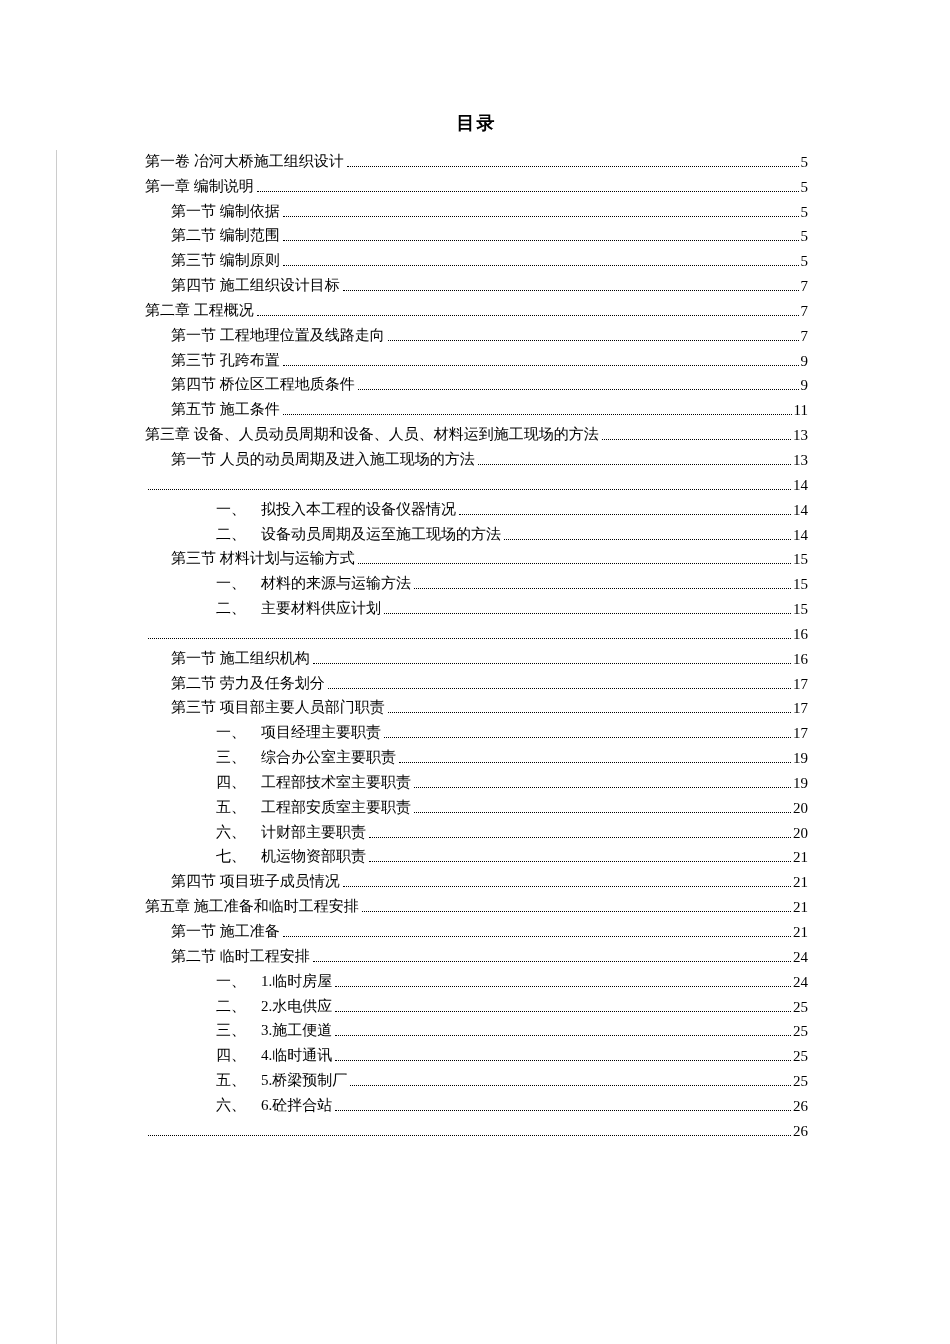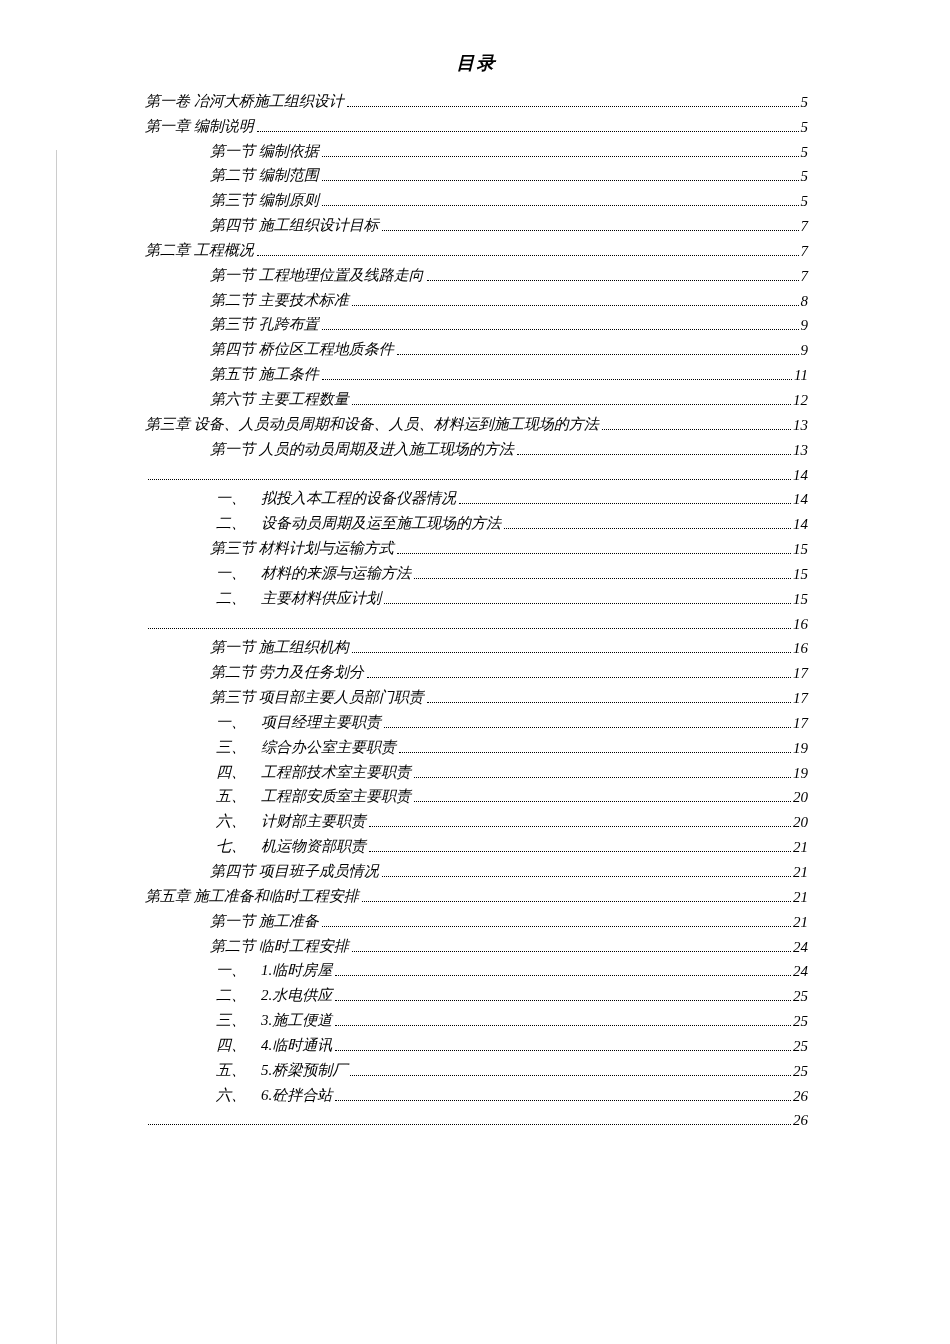--- a/index.html
+++ b/index.html
@@ -8,22 +8,21 @@
     width: 950px;
     height: 1344px;
     position: relative;
     overflow: hidden;
     font-family: "Liberation Serif", "DejaVu Serif", serif;
     color: #000000;
   }
   .page {
     position: absolute;
     inset: 0;
-    padding: 52px 142px 0 145px;
-    font-style: italic;
+    padding: 112px 142px 0 145px;
   }
   .margin-line {
     position: absolute;
     left: 56px;
     top: 150px;
     bottom: 0;
     width: 1px;
     background: #cccccc;
   }
   .toc-title {
@@ -35,21 +34,21 @@
     line-height: 22px;
   }
   .toc { font-size: 15px; text-align: right; }
   .toc-row {
     display: flex;
     align-items: flex-end;
     height: 24.85px;
   }
   .toc-text { white-space: nowrap; }
   .lvl-1 .toc-text { }
-  .lvl-2 .toc-text { margin-left: 65px; }
+  .lvl-2 .toc-text { margin-left: 26px; }
   .lvl-3 .toc-text { margin-left: 71px; }
   .leader {
     flex: 1 1 auto;
     min-width: 10px;
     border-bottom: 1.7px dotted #000000;
     margin: 0 2px 4px 3px;
   }
   .toc-page { white-space: nowrap; }
 </style>
 </head>
@@ -94,43 +93,33 @@
         <span class="toc-text">第二章 工程概况</span>
         <span class="leader"></span>
         <span class="toc-page">7</span>
       </div>
       <div class="toc-row lvl-2">
         <span class="toc-text">第一节 工程地理位置及线路走向</span>
         <span class="leader"></span>
         <span class="toc-page">7</span>
       </div>
       <div class="toc-row lvl-2">
-        <span class="toc-text">第二节 主要技术标准</span>
-        <span class="leader"></span>
-        <span class="toc-page">8</span>
-      </div>
-      <div class="toc-row lvl-2">
         <span class="toc-text">第三节 孔跨布置</span>
         <span class="leader"></span>
         <span class="toc-page">9</span>
       </div>
       <div class="toc-row lvl-2">
         <span class="toc-text">第四节 桥位区工程地质条件</span>
         <span class="leader"></span>
         <span class="toc-page">9</span>
       </div>
       <div class="toc-row lvl-2">
         <span class="toc-text">第五节 施工条件</span>
         <span class="leader"></span>
         <span class="toc-page">11</span>
-      </div>
-      <div class="toc-row lvl-2">
-        <span class="toc-text">第六节 主要工程数量</span>
-        <span class="leader"></span>
-        <span class="toc-page">12</span>
       </div>
       <div class="toc-row lvl-1">
         <span class="toc-text">第三章 设备、人员动员周期和设备、人员、材料运到施工现场的方法</span>
         <span class="leader"></span>
         <span class="toc-page">13</span>
       </div>
       <div class="toc-row lvl-2">
         <span class="toc-text">第一节 人员的动员周期及进入施工现场的方法</span>
         <span class="leader"></span>
         <span class="toc-page">13</span>

